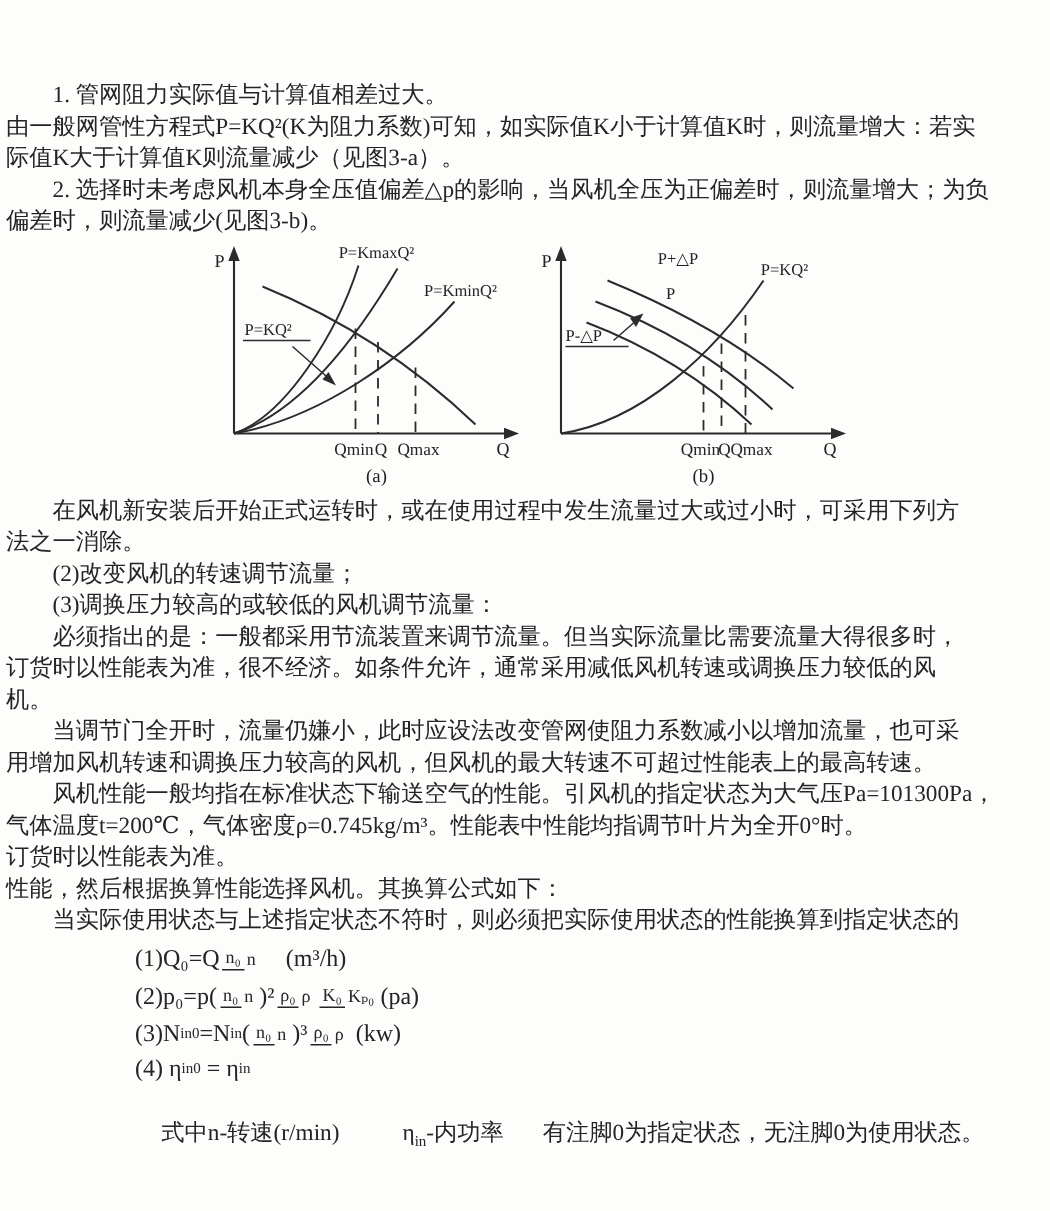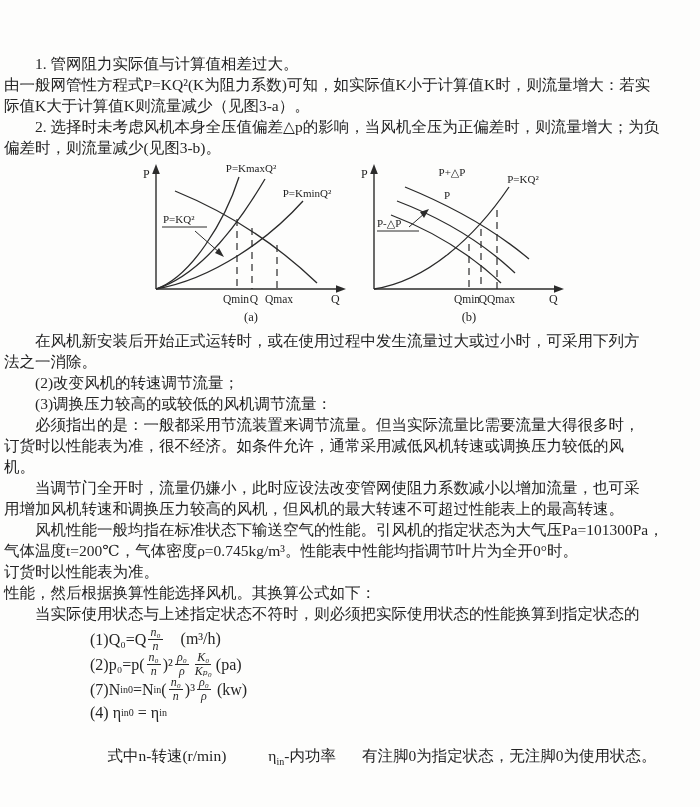--- a/index.html
+++ b/index.html
@@ -21,22 +21,22 @@
   .chart-svg text{fill:#222;font-family:"Liberation Serif","DejaVu Serif",serif;}
   .chart-svg .arrhead{fill:#2b2b2b;stroke:none;}
   .caption{
     text-align:center;font-family:"Liberation Sans","DejaVu Sans",sans-serif;
     font-weight:bold;font-size:15px;line-height:23px;margin-top:1px;
   }
   .bodyblock{margin-top:4px;}
   .formulas{margin:3px 0 0 86px;}
   .formula{display:flex;align-items:center;font-size:16px;height:25px;white-space:pre;}
   .formula.short{height:21px;}
-  .frac{display:inline-flex;flex-direction:column;align-items:center;
-        font-size:12px;line-height:1.12;margin:0 2px;font-style:italic;}
+  .frac{display:inline-flex;flex-direction:row;align-items:center;
+        font-size:12px;line-height:1.12;margin:0 2px;}
   .frac .num{border-bottom:1px solid #242424;padding:0 2px;}
   .frac .den{padding:0 2px;}
   sub{font-size:10px;line-height:0;}
   .note{font-size:15.5px;line-height:22px;margin-left:88px;white-space:pre;}
   .note .gap2{margin-left:42px;}
   .note .gap3{margin-left:26px;}
 </style>
 </head>
 <body>
 
@@ -160,21 +160,21 @@
         <span class="den">ρ</span>
       </span>
       <span class="frac">
         <span class="num">K₀</span>
         <span class="den">Kₚ₀</span>
       </span>
       <span>(pa)</span>
     </div>
 
     <div class="formula">
-      <span>(7)N</span><sub>in0</sub><span>=N</span><sub>in</sub><span>(</span>
+      <span>(3)N</span><sub>in0</sub><span>=N</span><sub>in</sub><span>(</span>
       <span class="frac">
         <span class="num">n₀</span>
         <span class="den">n</span>
       </span>
       <span>)³</span>
       <span class="frac">
         <span class="num">ρ₀</span>
         <span class="den">ρ</span>
       </span>
       <span> (kw)</span>

